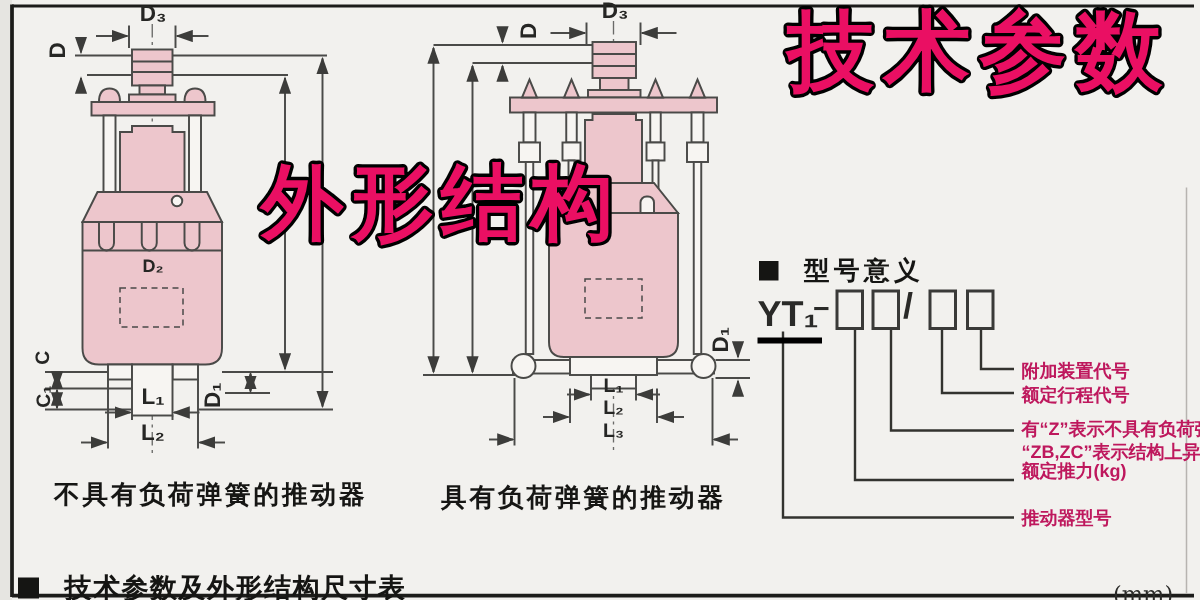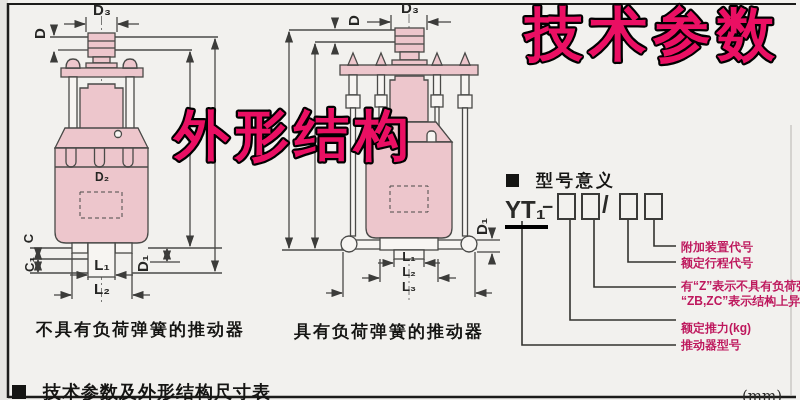--- a/index.html
+++ b/index.html
@@ -273,21 +273,21 @@
     <span class="model-box" style="left:114px;top:1px"></span>
     <span class="model-box" style="left:139px;top:1px"></span>
   </div>
 
   <div class="callout-label" style="top:240px">附加装置代号</div>
   <div class="callout-label" style="top:256px">额定行程代号</div>
   <div class="callout-label" style="top:279px">
     <div>有“Z”表示不具有负荷弹簧</div>
     <div>“ZB,ZC”表示结构上异型</div>
   </div>
-  <div class="callout-label" style="top:321px">额定推力(kg)</div>
+  <div class="callout-label" style="top:307px">额定推力(kg)</div>
   <div class="callout-label" style="top:338px">推动器型号</div>
 
   <div class="section-head" style="left:12px;top:368px;font-size:18px;letter-spacing:1px">
     <span class="sq" style="width:14px;height:14px"></span>
     <span>技术参数及外形结构尺寸表</span>
   </div>
   <div class="unit" style="left:742px;top:376px">(mm)</div>
 
 </div>
 

